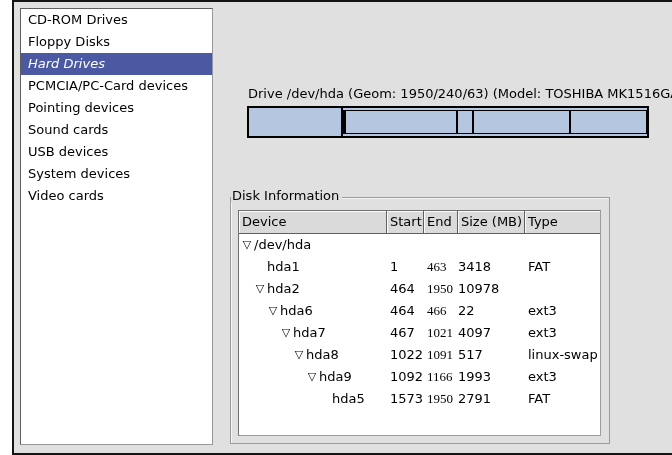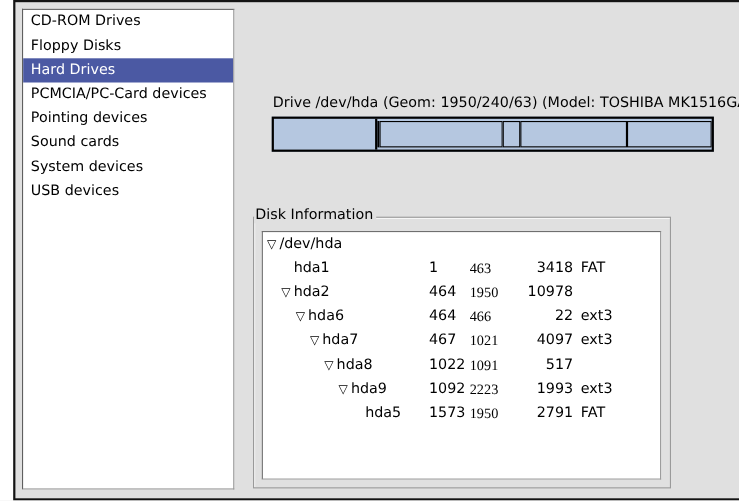--- a/index.html
+++ b/index.html
@@ -7,21 +7,21 @@
   body { font-family:"DejaVu Sans","Liberation Sans",sans-serif; font-size:13px; color:#000; }
 
   .screen { position:relative; width:672px; height:455px; background:var(--win-bg,#e0e0e0);
             border:2px solid #141414; overflow:hidden;margin-left:12px; }
 
   
   .category-list { position:absolute; left:6px; top:6px; width:193px; height:437px;
                    background:#fff; border:1px solid #5f5f5f;
                    border-right-color:#989898; border-bottom-color:#989898; overflow:hidden; }
   .list-item { height:22px; line-height:22px; padding-left:7px; white-space:nowrap; cursor:default; }
-  .list-item.selected { background:var(--sel-bg,#4b59a3); color:#fff; }
+  .list-item.selected { background:var(--sel-bg,#4b59a3); color:#fff;font-style:italic; }
 
   
   .drive-label { position:absolute; left:234px; top:84px; white-space:nowrap; }
   .partition-bar { position:absolute; left:233px; top:104px; width:402px; height:32px;
                    background:var(--part-fill,#b5c7e0); border:2px solid #000; display:flex; }
   .seg-primary { height:100%; border-right:2px solid #000; }
   .extended { display:flex; padding:2px 0; }
   .inner-seg { height:100%; border:1px solid #000; background:var(--part-fill,#b5c7e0); }
 
   
@@ -42,55 +42,63 @@
   .w-device { width:148px; } .w-start { width:37px; } .w-end { width:34px; } .w-size { width:67px; }
 
   .table-body { flex:1; overflow:hidden; }
   .trow { display:flex; height:22px; line-height:22px; }
   .cell { flex:none; white-space:nowrap; overflow:hidden; }
   .cell-device { width:148px; display:flex; overflow:visible; }
   .indent { flex:none; }
   .expander { flex:none; width:14px; font-size:11px; text-align:center; line-height:21px; }
   .cell-start { width:37px; padding-left:3px; }
   .cell-end { width:34px; padding-left:3px;font-family:Liberation Serif, serif; }
-  .cell-size { width:67px; text-align:right; padding-right:4px; }
+  .cell-size { width:67px; padding-right:4px; }
   .cell-type { flex:1; padding-left:3px; }
 </style>
 </head>
 <body>
 
 <div class="screen" style="--win-bg: #e0e0e0; --sel-bg: #4b59a3; --part-fill: #b5c7e0;">
 
   <div class="category-list">
       <div class="list-item">CD-ROM Drives</div>
       <div class="list-item">Floppy Disks</div>
       <div class="list-item selected">Hard Drives</div>
       <div class="list-item">PCMCIA/PC-Card devices</div>
       <div class="list-item">Pointing devices</div>
       <div class="list-item">Sound cards</div>
+      <div class="list-item">USB devices</div>
       <div class="list-item">System devices</div>
-      <div class="list-item">USB devices</div>
+      <div class="list-item">Video cards</div>
     </div>
 
   <div class="drive-label">Drive /dev/hda (Geom: 1950/240/63) (Model: TOSHIBA MK1516GAP)</div>
 
   <div class="partition-bar">
       <div class="seg-primary" style="flex-grow: 463;"></div>
       <div class="extended" style="flex-grow: 1487;">
         <div class="inner-seg" style="flex-grow: 3;"></div>
         <div class="inner-seg" style="flex-grow: 555;"></div>
         <div class="inner-seg" style="flex-grow: 70;"></div>
         <div class="inner-seg" style="flex-grow: 481;"></div>
         <div class="inner-seg" style="flex-grow: 378;"></div>
       </div>
     </div>
 
   <div class="groupbox">
     <span class="groupbox-label">Disk Information</span>
     <div class="tableview">
+      <div class="table-header">
+          <div class="header-cell w-device">Device</div>
+          <div class="header-cell w-start">Start</div>
+          <div class="header-cell w-end">End</div>
+          <div class="header-cell w-size">Size (MB)</div>
+          <div class="header-cell w-type">Type</div>
+        </div>
       <div class="table-body">
           <div class="trow">
             <div class="cell cell-device">
               <span class="indent" style="width: 1px;"></span>
               <span class="expander">▽</span>
               <span>/dev/hda</span>
             </div>
             <div class="cell cell-start"></div>
             <div class="cell cell-end"></div>
             <div class="cell cell-size"></div>
@@ -141,29 +149,30 @@
           </div>
           <div class="trow">
             <div class="cell cell-device">
               <span class="indent" style="width: 53px;"></span>
               <span class="expander">▽</span>
               <span>hda8</span>
             </div>
             <div class="cell cell-start">1022</div>
             <div class="cell cell-end">1091</div>
             <div class="cell cell-size">517</div>
+            <div class="cell cell-type">linux-swap</div>
           </div>
           <div class="trow">
             <div class="cell cell-device">
               <span class="indent" style="width: 66px;"></span>
               <span class="expander">▽</span>
               <span>hda9</span>
             </div>
             <div class="cell cell-start">1092</div>
-            <div class="cell cell-end">2223</div>
+            <div class="cell cell-end">1166</div>
             <div class="cell cell-size">1993</div>
             <div class="cell cell-type">ext3</div>
           </div>
           <div class="trow">
             <div class="cell cell-device">
               <span class="indent" style="width: 79px;"></span>
               <span class="expander"></span>
               <span>hda5</span>
             </div>
             <div class="cell cell-start">1573</div>

